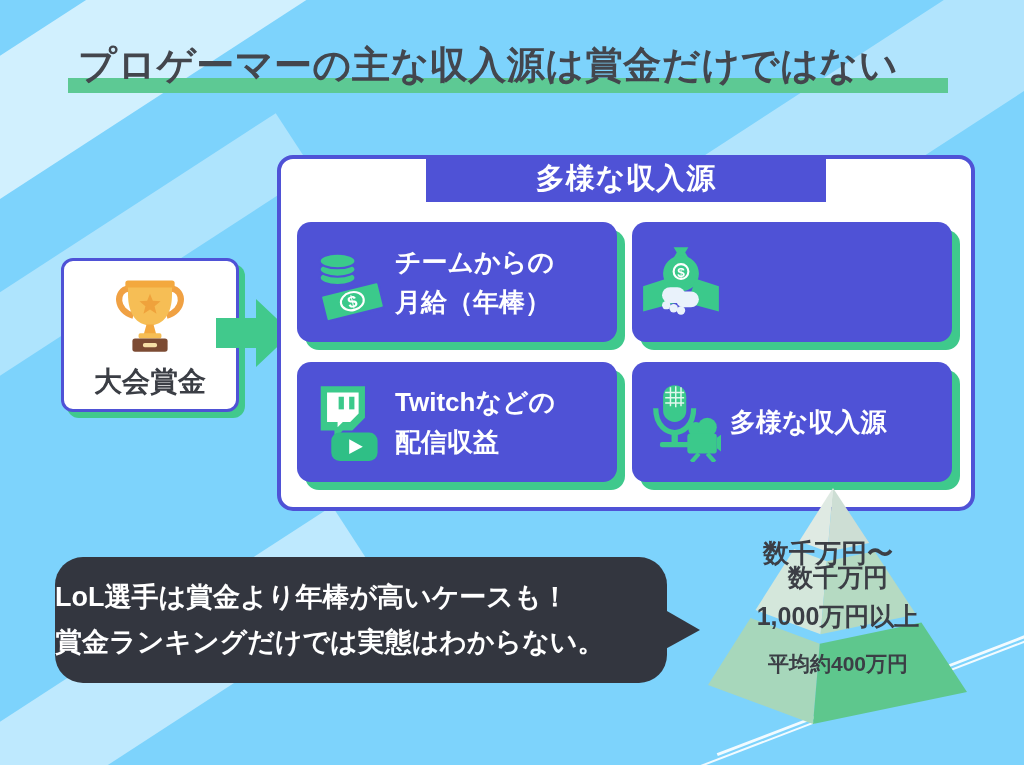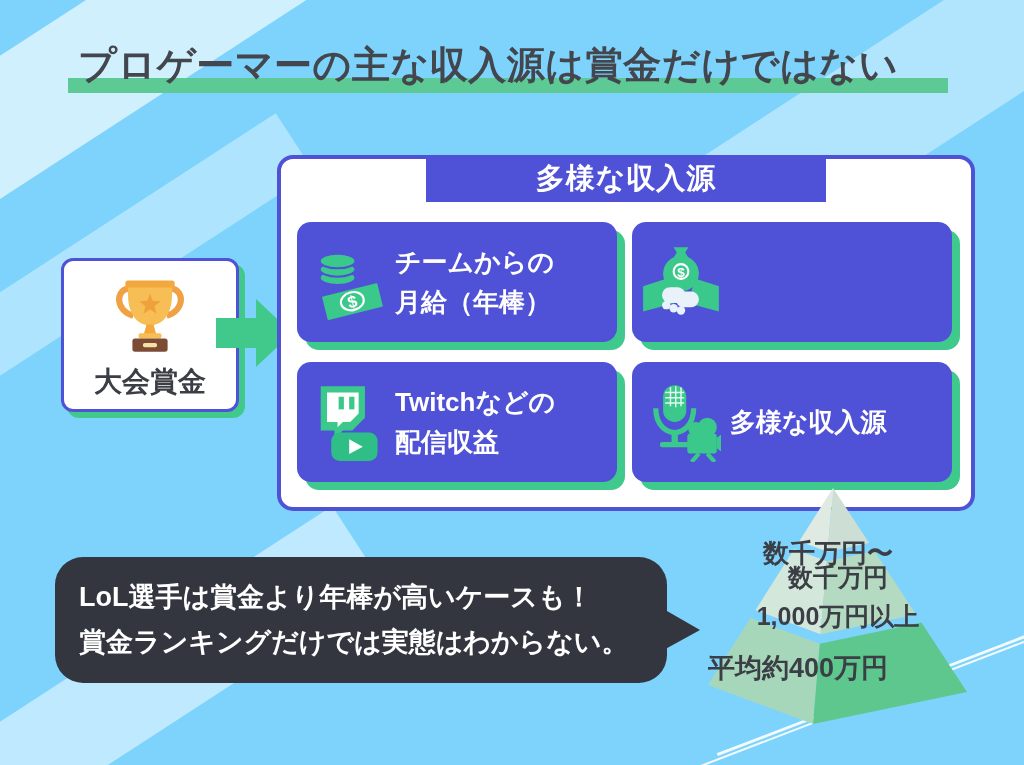--- a/index.html
+++ b/index.html
@@ -77,38 +77,38 @@
   .card.c4{left:632px;top:362px;}
 
   
   .callout{
     position:absolute;left:55px;top:557px;width:612px;height:126px;
     background:#33363f;border-radius:28px;
     display:flex;align-items:center;
   }
   .callout-text{
     color:#ffffff;font-size:27px;font-weight:800;line-height:1.65;
-    white-space:pre-line;padding-left:24px;
+    white-space:pre-line;
   }
   .callout-tail{
     position:absolute;left:660px;top:607px;width:0;height:0;
     border-top:23px solid transparent;
     border-bottom:22px solid transparent;
     border-left:40px solid #33363f;
   }
 
   
   .pyramid-wrap{position:absolute;left:695px;top:480px;width:280px;height:260px;z-index:3;}
   .pyr-label{
     position:absolute;z-index:4;color:#3b3e45;font-weight:800;text-align:center;
     white-space:pre-line;
   }
   .pyr-top{left:728px;top:512px;width:200px;font-size:26px;margin-top:24px;}
   .pyr-mid{left:713px;top:558px;width:250px;font-size:25px;line-height:1.55;}
-  .pyr-bottom{left:673px;top:650px;width:250px;font-size:27px;}
+  .pyr-bottom{left:713px;top:650px;width:250px;font-size:21px;}
 </style>
 </head>
 <body>
 
 <div class="canvas">
 
   <div class="stripe s1"></div>
   <div class="stripe s2"></div>
   <div class="stripe s3"></div>
   <div class="stripe s4"></div>

